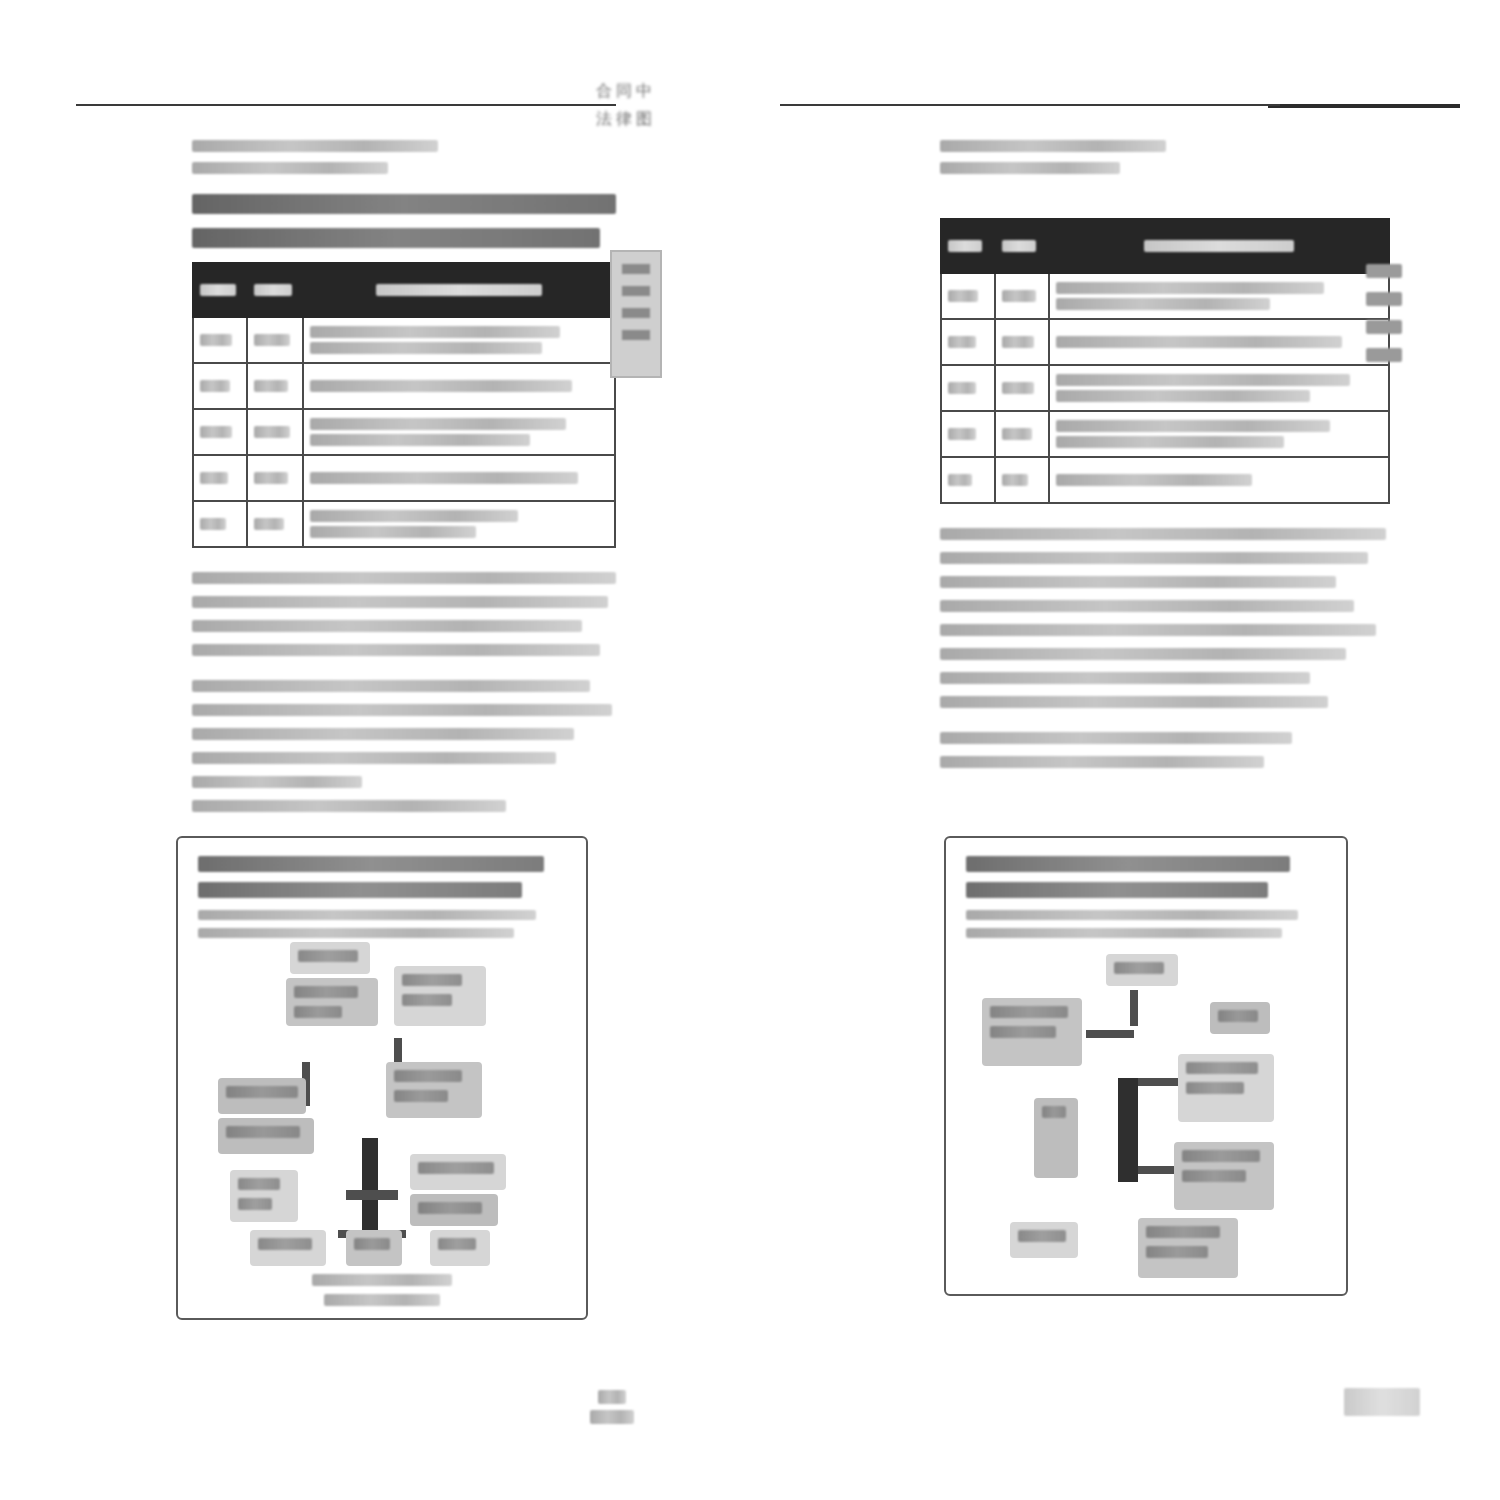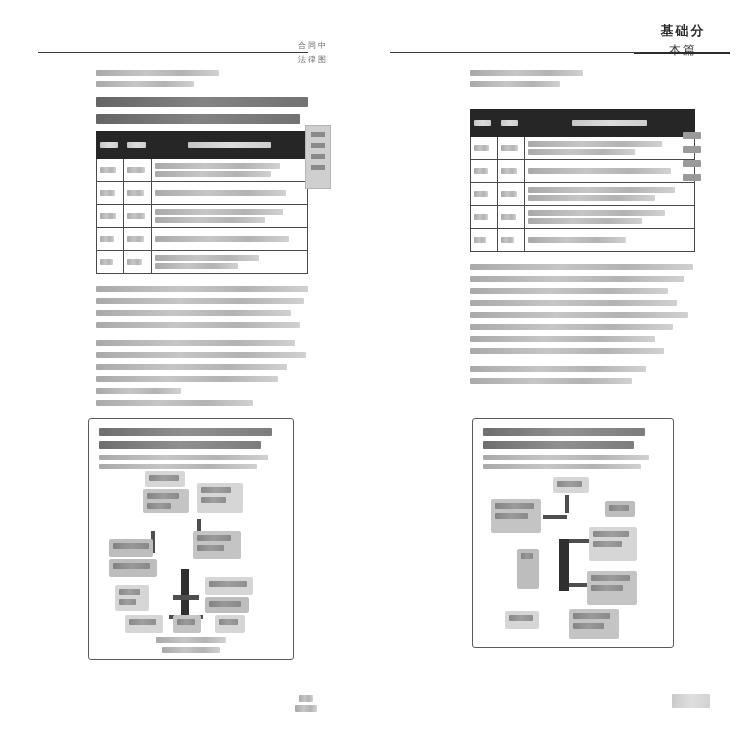--- a/index.html
+++ b/index.html
@@ -106,24 +106,20 @@
   .foot-left{position:absolute;left:288px;top:692px;width:36px;text-align:center;}
   .foot-left .blur{height:7px;margin:3px auto;}
   .foot-right{position:absolute;right:34px;top:690px;width:44px;}
   .foot-right .blur{height:11px;margin:4px 0;}
 </style>
 </head>
 <body>
 
 <div class="page">
 
-  <div class="hdr-right">
-    <div class="t1">基础分</div>
-    <div class="t2">本篇</div>
-  </div>
   <div class="hdr-rule"></div>
 
   <div class="hdr-center">
     <div class="s1">合同中</div>
     <div class="s2">法律图</div>
   </div>
 
   <div class="rule-left"></div>
   <div class="rule-mid"></div>
 

